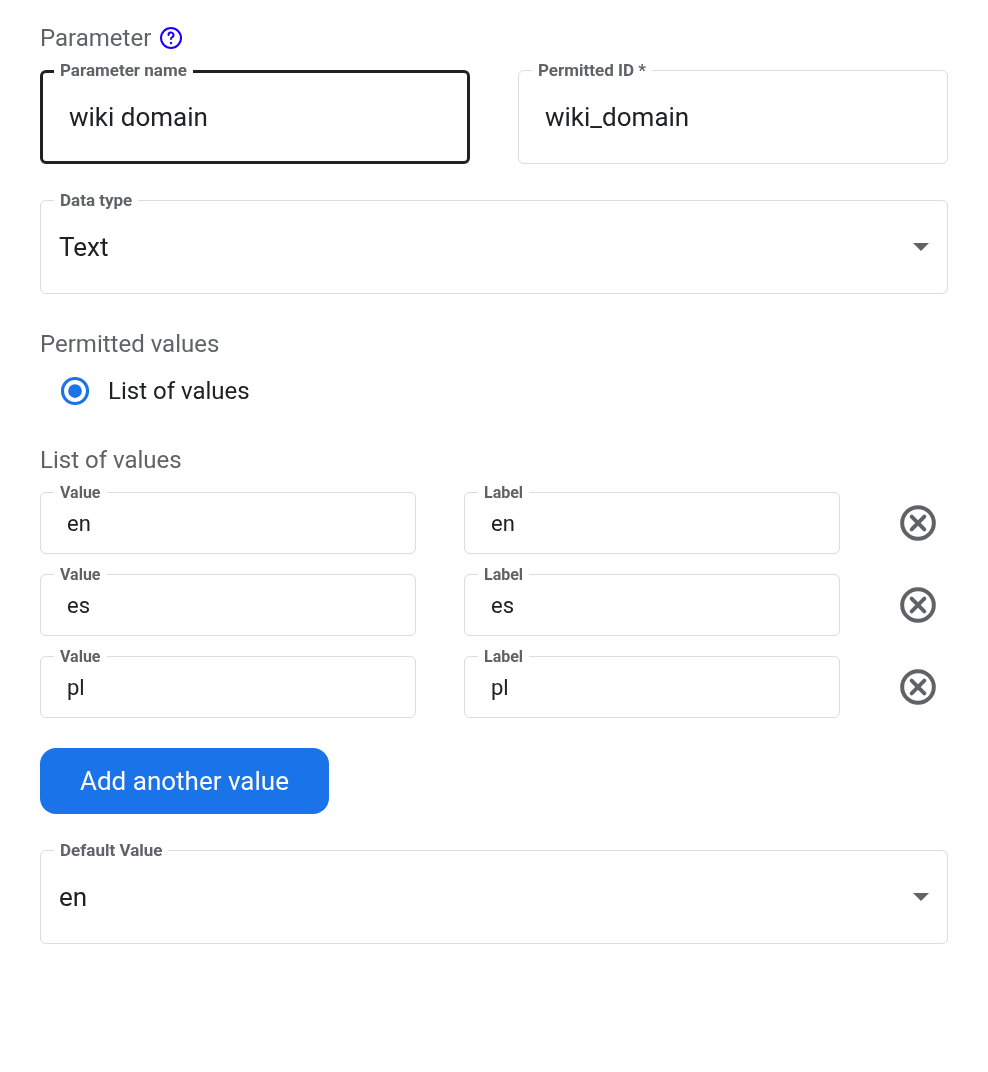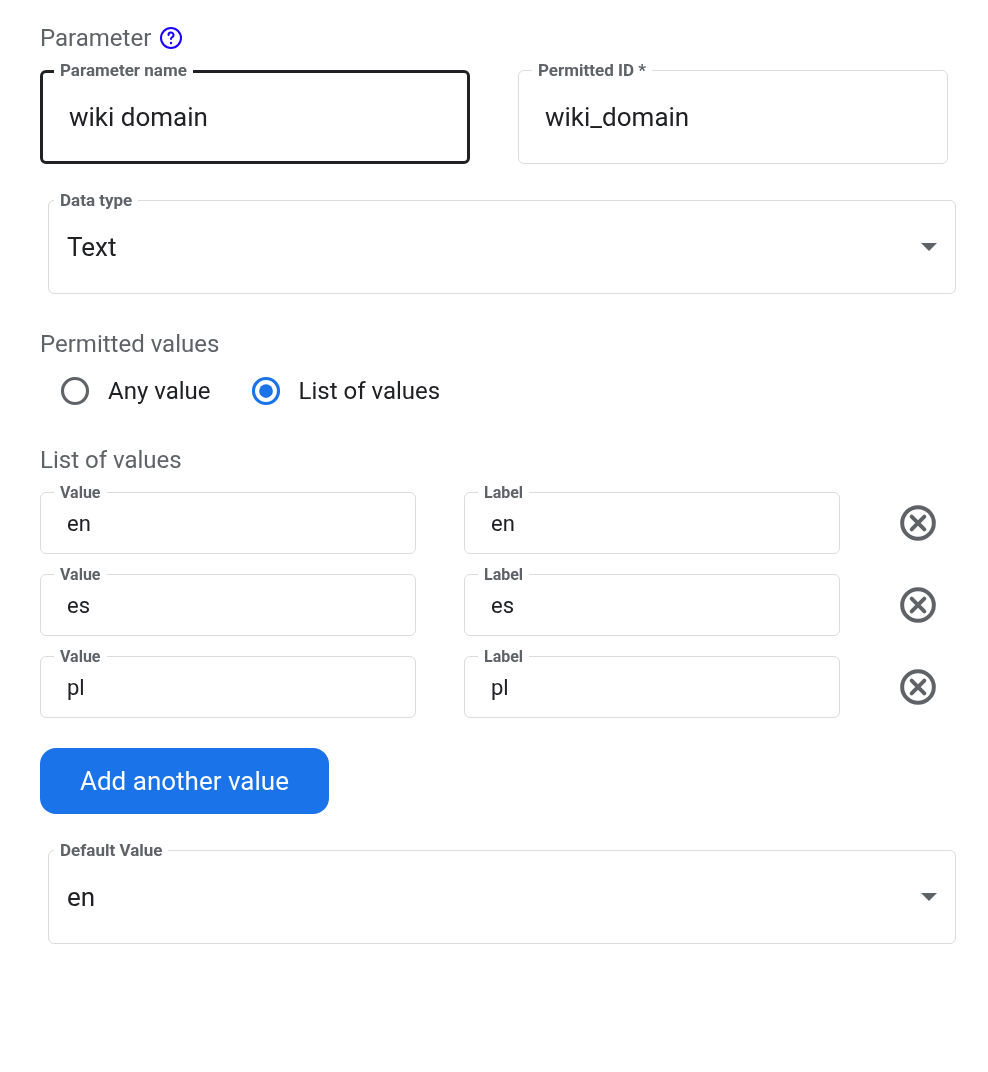--- a/index.html
+++ b/index.html
@@ -75,21 +75,20 @@
     padding: 0 18px;
     font-size: 26px;
     color: var(--text-primary);
     border: 1px solid var(--border-gray);
     border-radius: 6px;
     display: flex;
     align-items: center;
     justify-content: space-between;
     cursor: pointer;
     background: #fff;
-    margin-left: 8px;
   }
   .caret {
     width: 0;
     height: 0;
     border-left: 8px solid transparent;
     border-right: 8px solid transparent;
     border-top: 8px solid #5f6368;
   }
   .subhead {
     color: var(--text-secondary);
@@ -189,26 +188,20 @@
       <span class="caret"></span>
     </div>
   </div>
 </div>
 
 
 <h3 class="subhead">Permitted values</h3>
 <div class="radio-row">
   <label class="radio-opt">
     <svg class="radio-circle" viewBox="0 0 24 24">
-      <circle cx="12" cy="12" r="10" fill="none" stroke="#5f6368" stroke-width="2.5"></circle>
-    </svg>
-    <span>Any value</span>
-  </label>
-  <label class="radio-opt">
-    <svg class="radio-circle" viewBox="0 0 24 24">
       <circle cx="12" cy="12" r="10" fill="none" stroke="#1a73e8" stroke-width="2.5"></circle>
       <circle cx="12" cy="12" r="5.5" fill="#1a73e8"></circle>
     </svg>
     <span>List of values</span>
   </label>
 </div>
 
 
 <h3 class="subhead">List of values</h3>
 <div class="value-grid">

